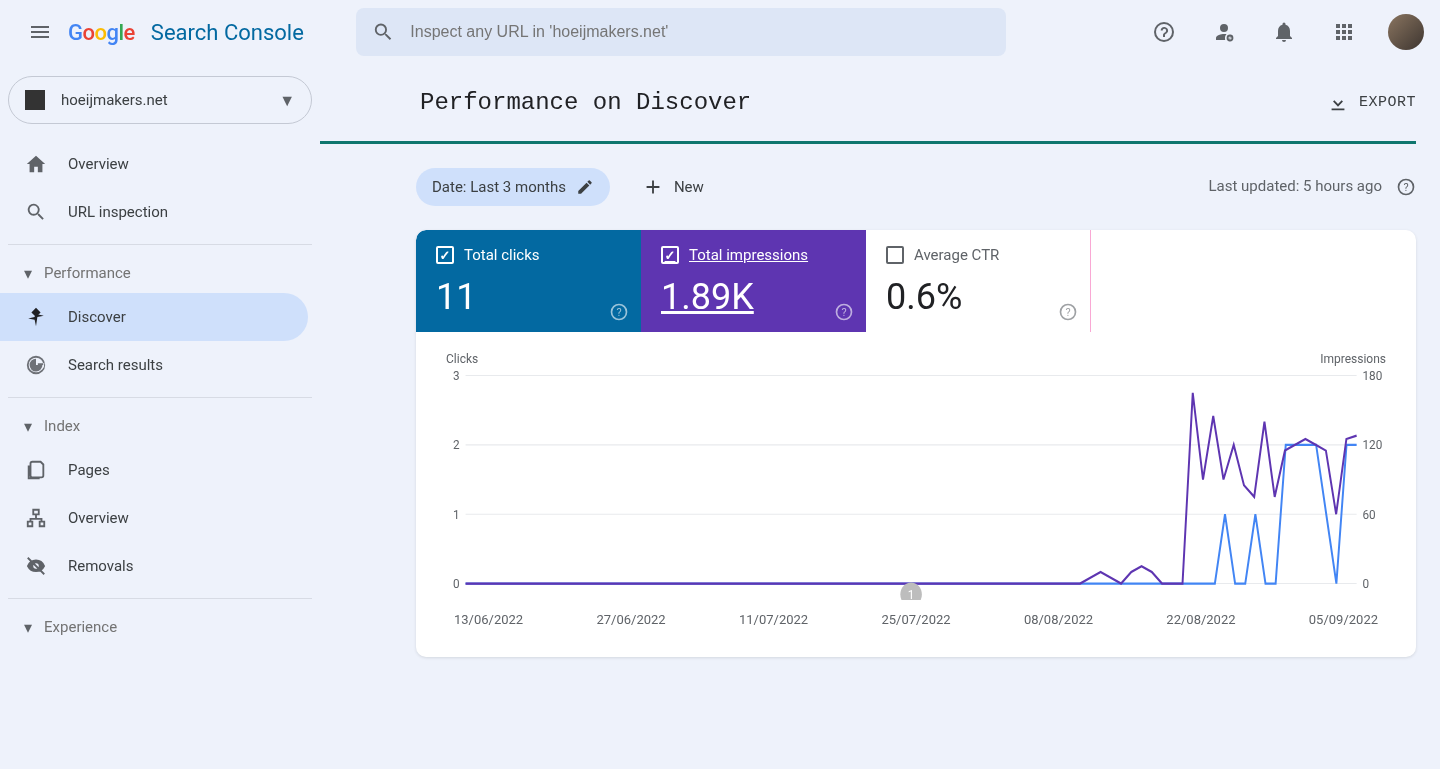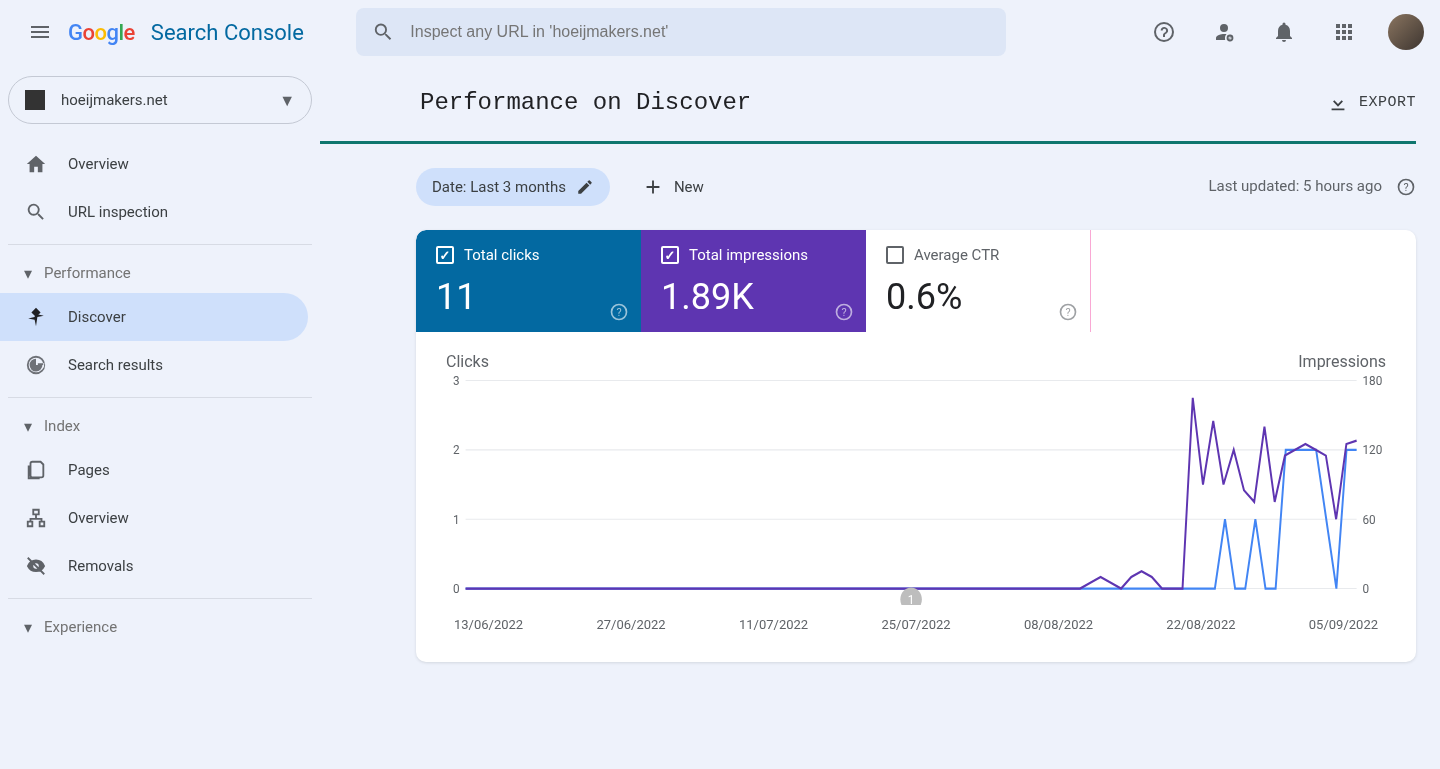--- a/index.html
+++ b/index.html
@@ -51,29 +51,29 @@
   .last-updated { margin-left: auto; color: #5f6368; font-size: 15px; display: flex; align-items: flex-start; gap: 14px; }
 
   
   .chart-card { background: #fff; margin-left: 96px; border-radius: 10px; box-shadow: 0 1px 3px rgba(60,64,67,0.15); overflow: hidden; }
   .metrics-row { display: flex; }
   .metric { width: 225px; padding: 16px 20px 14px 20px; position: relative; cursor: pointer; color: #fff; }
   .metric .mlabel { display: flex; align-items: center; gap: 10px; font-size: 15px; }
   .metric .mval { font-size: 36px; margin-top: 12px; }
   .metric .help { position: absolute; right: 12px; bottom: 10px; opacity: 0.6; }
   .metric.blue { background: #0369a1; border-top-left-radius: 10px; }
-  .metric.purple { background: #5E35B1; }
+  .metric.purple { background: #5E35B1; text-decoration: underline; }
   .metric.white { background: #fff; color: #5f6368; border-right: 1px solid #f9a8d4; }
   .metric.white .mval { color: #202124; }
   .chk { width: 18px; height: 18px; border: 2px solid currentColor; border-radius: 2px; display: inline-flex; align-items: center; justify-content: center; }
   .chk.on::after { content: '✓'; font-size: 13px; font-weight: bold; }
 
   
   .chart-area { padding: 20px 30px 30px 30px; }
-  .chart-labels { display: flex; justify-content: space-between; font-size: 16px; color: #5f6368; }
+  .chart-labels { display: flex; justify-content: space-between; font-size: 12px; color: #5f6368; }
   .chart-svg { width: 100%; height: 230px; margin-top: 4px; }
   .chart-xaxis { display: flex; justify-content: space-between; font-size: 13px; color: #5f6368; margin-top: 12px; padding: 0 8px; }
   
   svg { display: block; }
 </style>
 </head>
 <body>
 
 <div class="header">
   <div class="menu-btn">

